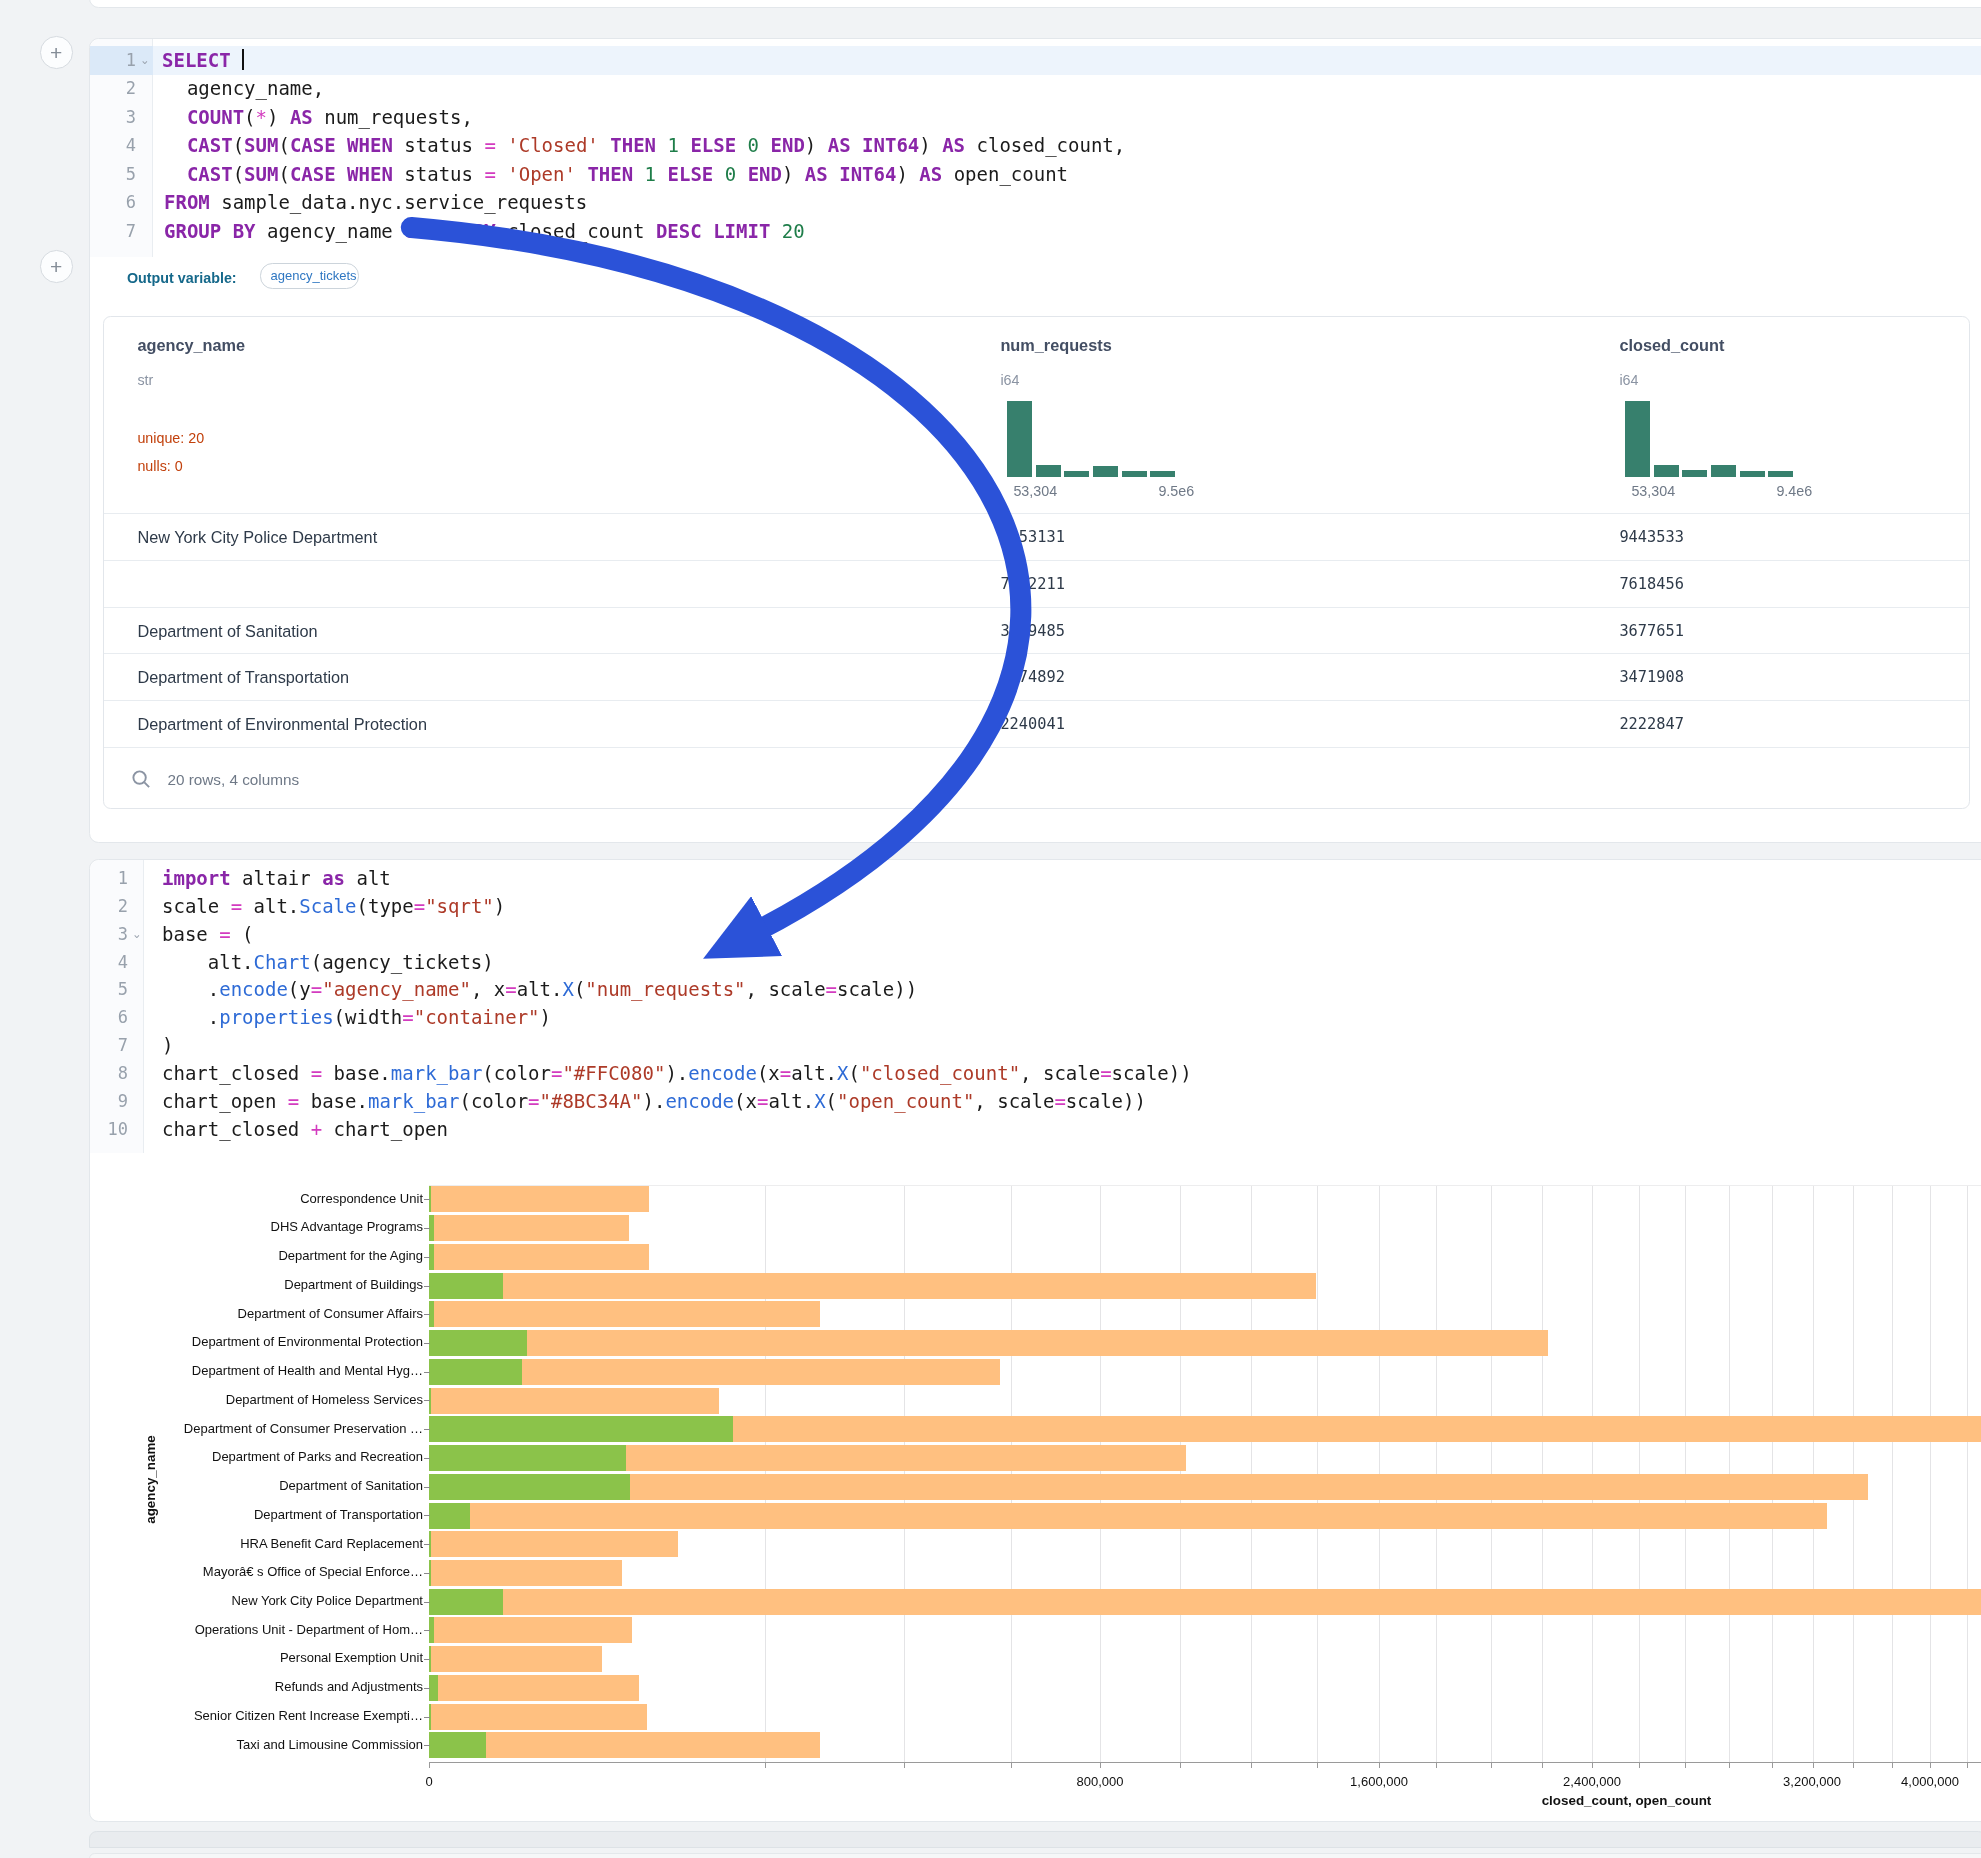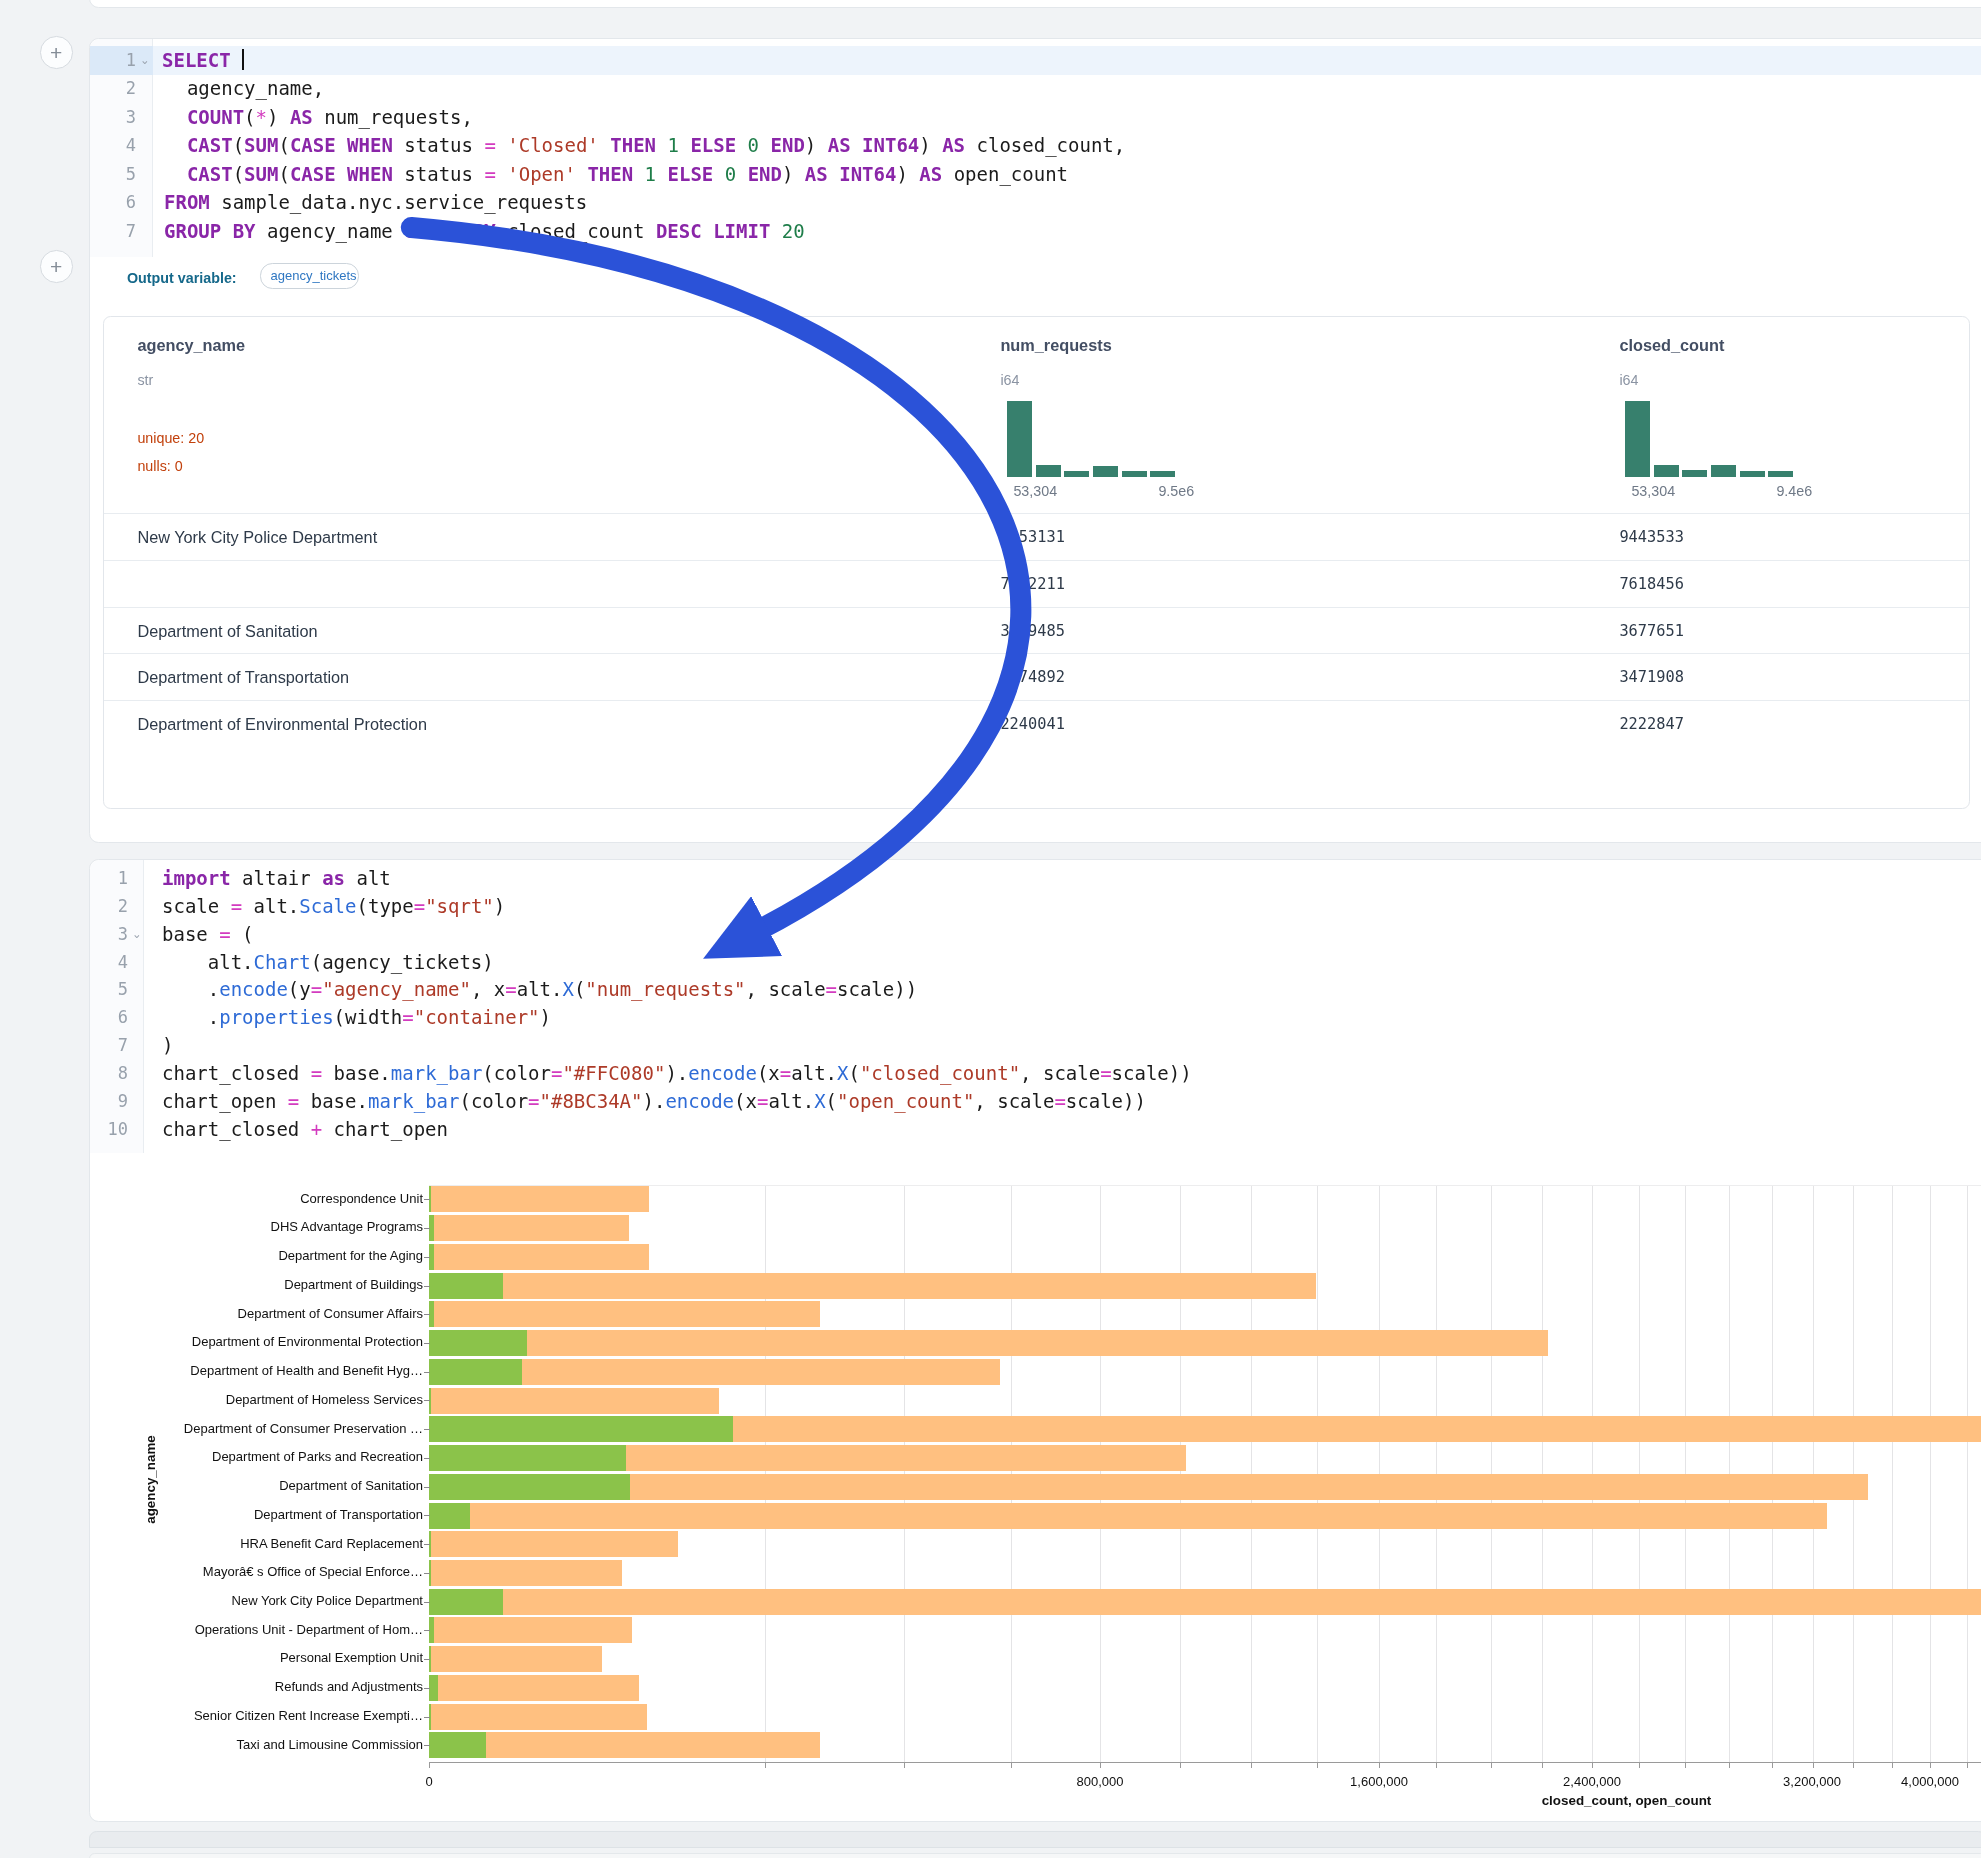--- a/index.html
+++ b/index.html
@@ -126,20 +126,27 @@
         </div>
         <div class="trow" style="left: 0px; top: 336px; width: 1867px; height: 47px;">
           <div class="tcell" style="left: 33px; top: 0px;">Department of Transportation</div>
           <div class="tcell num" style="left: 896px; top: 0px;">3774892</div>
           <div class="tcell num" style="left: 1515px; top: 0px;">3471908</div>
         </div>
         <div class="trow" style="left: 0px; top: 383px; width: 1867px; height: 47px;">
           <div class="tcell" style="left: 33px; top: 0px;">Department of Environmental Protection</div>
           <div class="tcell num" style="left: 896px; top: 0px;">2240041</div>
           <div class="tcell num" style="left: 1515px; top: 0px;">2222847</div>
+        </div>
+        <div class="tfooter" style="left: 0px; top: 430px; width: 1867px; height: 63px;">
+          <svg style="position:absolute;left:27px;top:21px;" width="21" height="21" viewBox="0 0 22 22">
+            <circle cx="9" cy="9" r="6.5" fill="none" stroke="#8b94a3" stroke-width="2"></circle>
+            <line x1="14" y1="14" x2="19" y2="19" stroke="#8b94a3" stroke-width="2"></line>
+          </svg>
+          <div style="position: absolute; left: 63px; top: 0px; line-height: 63px;">20 rows, 4 columns</div>
         </div>
       </div>
   </div>
 
   <div class="cell" id="pyCell" style="left:89px;top:859px;width:1912px;height:963px;overflow:hidden;">
     <div class="gutter" style="width:54px;height:293px;"></div>
     <div id="pyLines">
         <div class="lnum" style="left: 0px; top: 3.8px; width: 38px; z-index: 1;">1</div>
         <div class="codeline" style="left: 72px; top: 3.8px; z-index: 1;"><span class="tok-k">import</span><span class="tok-p"> altair </span><span class="tok-k">as</span><span class="tok-p"> alt</span></div>
         <div class="lnum" style="left: 0px; top: 32px; width: 38px; z-index: 1;">2</div>
@@ -204,21 +211,21 @@
         <div class="bar" style="left: 339px; top: 441px; width: 391px; background: rgb(255, 192, 128);"></div>
         <div class="bar" style="left: 339px; top: 441px; width: 4.7px; background: rgb(139, 195, 74);"></div>
         <div class="ylab" style="left: 0px; top: 446px; width: 333px;">Department of Consumer Affairs</div>
         <div class="ytick" style="left: 334px; top: 454px;"></div>
         <div class="bar" style="left: 339px; top: 470px; width: 1119px; background: rgb(255, 192, 128);"></div>
         <div class="bar" style="left: 339px; top: 470px; width: 98px; background: rgb(139, 195, 74);"></div>
         <div class="ylab" style="left: 0px; top: 474px; width: 333px;">Department of Environmental Protection</div>
         <div class="ytick" style="left: 334px; top: 483px;"></div>
         <div class="bar" style="left: 339px; top: 499px; width: 571px; background: rgb(255, 192, 128);"></div>
         <div class="bar" style="left: 339px; top: 499px; width: 93px; background: rgb(139, 195, 74);"></div>
-        <div class="ylab" style="left: 0px; top: 503px; width: 333px;">Department of Health and Benefit Hyg…</div>
+        <div class="ylab" style="left: 0px; top: 503px; width: 333px;">Department of Health and Mental Hyg…</div>
         <div class="ytick" style="left: 334px; top: 512px;"></div>
         <div class="bar" style="left: 339px; top: 528px; width: 290px; background: rgb(255, 192, 128);"></div>
         <div class="bar" style="left: 339px; top: 528px; width: 2.4px; background: rgb(139, 195, 74);"></div>
         <div class="ylab" style="left: 0px; top: 532px; width: 333px;">Department of Homeless Services</div>
         <div class="ytick" style="left: 334px; top: 540px;"></div>
         <div class="bar" style="left: 339px; top: 556px; width: 1572px; background: rgb(255, 192, 128);"></div>
         <div class="bar" style="left: 339px; top: 556px; width: 304px; background: rgb(139, 195, 74);"></div>
         <div class="ylab" style="left: 0px; top: 561px; width: 333px;">Department of Consumer Preservation …</div>
         <div class="ytick" style="left: 334px; top: 569px;"></div>
         <div class="bar" style="left: 339px; top: 585px; width: 757px; background: rgb(255, 192, 128);"></div>

